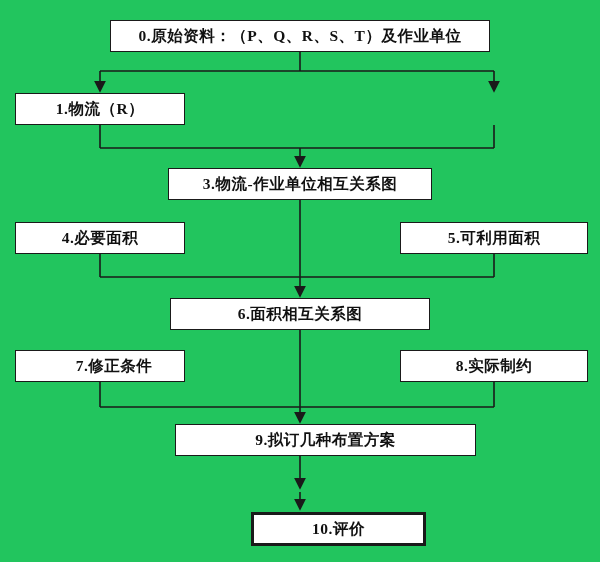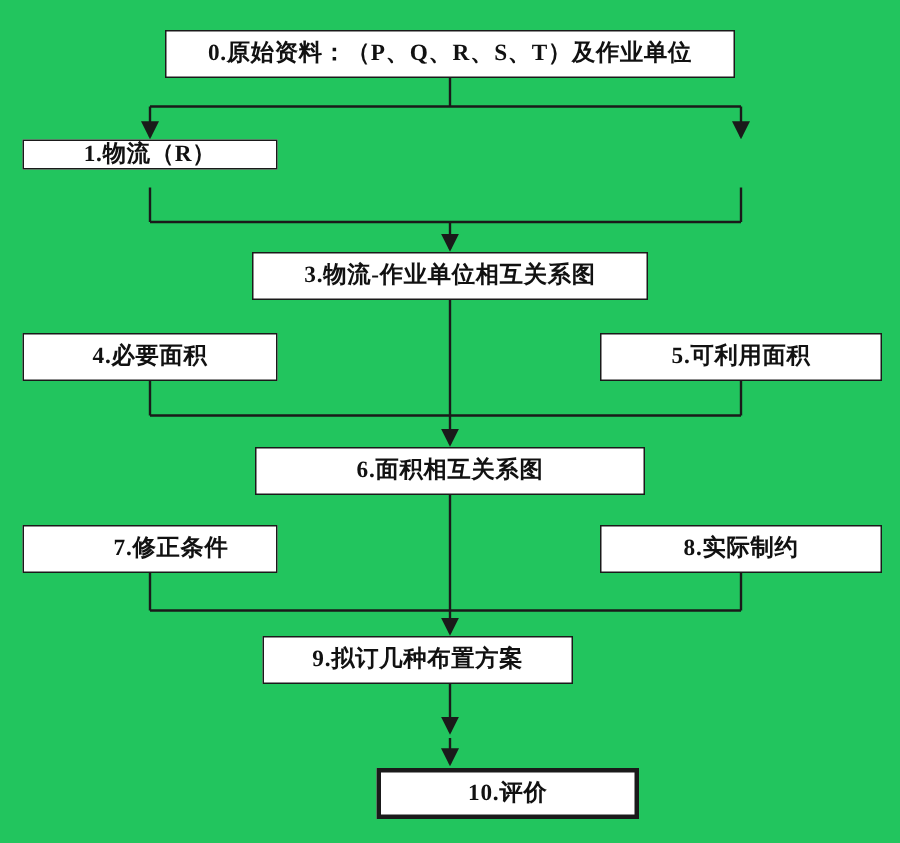--- a/index.html
+++ b/index.html
@@ -30,29 +30,29 @@
     letter-spacing: 0.5px;
     line-height: 1.1;
     padding: 2px 4px;
   }
   .flow-box.emphasis {
     border-width: 3px;
     margin-left: 36px;
   }
   
   .b0  { left: 110px; top: 20px;  width: 380px; height: 32px; }
-  .b1  { left: 15px;  top: 93px;  width: 170px; height: 20px; }
+  .b1  { left: 15px;  top: 93px;  width: 170px; height: 32px; }
   .b2  { left: 400px; top: 93px;  width: 188px; height: 32px; }
   .b3  { left: 168px; top: 168px; width: 264px; height: 32px; }
   .b4  { left: 15px;  top: 222px; width: 170px; height: 32px; }
   .b5  { left: 400px; top: 222px; width: 188px; height: 32px; }
   .b6  { left: 170px; top: 298px; width: 260px; height: 32px; }
   .b7  { left: 15px;  top: 350px; width: 170px; height: 32px; padding-left: 32px; }
   .b8  { left: 400px; top: 350px; width: 188px; height: 32px; }
-  .b9  { left: 175px; top: 424px; width: 207px; height: 32px; font-family: Liberation Serif, serif; }
+  .b9  { left: 175px; top: 424px; width: 301px; height: 32px; font-family: Liberation Serif, serif; }
   .b10 { left: 215px; top: 512px; width: 175px; height: 34px; }
   #connectors {
     position: absolute;
     left: 0; top: 0;
     width: 600px; height: 562px;
     pointer-events: none;
   }
 </style>
 </head>
 <body>

